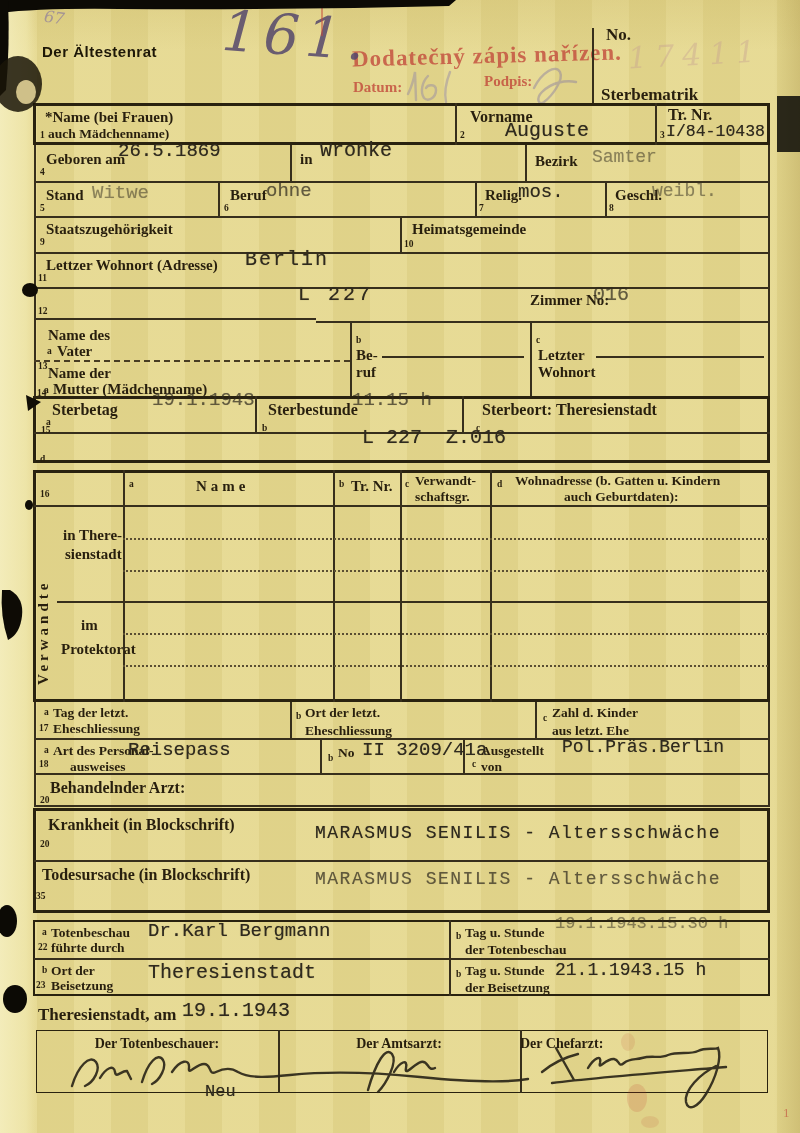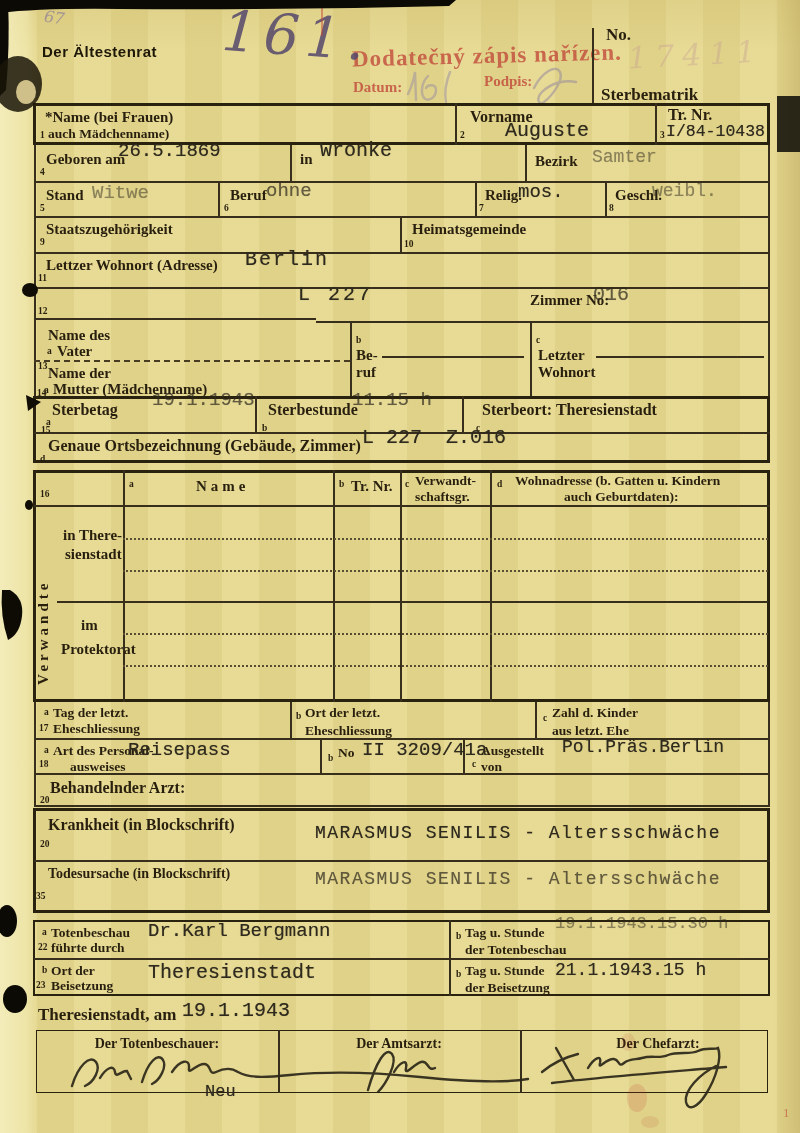--- a/index.html
+++ b/index.html
@@ -147,21 +147,20 @@
   <div class="hl thin" style="left:34px;top:432px;width:736px"></div>
   <div class="lbl" style="left:52px;top:402px;font-size:16px">Sterbetag</div>
   <div class="n" style="left:46px;top:418px">a</div>
   <div class="n" style="left:41px;top:426px">15</div>
   <div class="typed semi" style="left:152px;top:391px">19.1.1943</div>
   <div class="lbl" style="left:268px;top:402px;font-size:16px">Sterbestunde</div>
   <div class="n" style="left:262px;top:424px">b</div>
   <div class="typed semi" style="left:352px;top:391px">11.15 h</div>
   <div class="lbl" style="left:482px;top:402px;font-size:16px">Sterbeort: Theresienstadt</div>
   <div class="n" style="left:476px;top:424px">c</div>
-  <div class="lbl" style="left:48px;top:438px;font-size:16px">Genaue Ortsbezeichnung (Gebäude, Zimmer)</div>
   <div class="n" style="left:40px;top:455px">d</div>
   <div class="typed" style="left:362px;top:428px;font-size:20px">L 227  Z.016</div>
 
   <div class="box" style="left:33px;top:470px;width:737px;height:232px"></div>
   <div>
     <div class="hl thin" style="left:34px;top:505px;width:736px"></div>
     <div class="vl" style="left:123px;top:470px;height:232px"></div>
     <div class="vl" style="left:333px;top:470px;height:232px"></div>
     <div class="vl" style="left:400px;top:470px;height:232px"></div>
     <div class="vl" style="left:490px;top:470px;height:232px"></div>
@@ -224,21 +223,21 @@
   <div class="typed" style="left:562px;top:738px;font-size:18px">Pol.Präs.Berlin</div>
 
   <div class="lbl" style="left:50px;top:780px;font-size:16px">Behandelnder Arzt:</div>
   <div class="n" style="left:40px;top:796px">20</div>
 
   <div class="box" style="left:33px;top:808px;width:737px;height:105px"></div>
   <div class="hl thin" style="left:34px;top:860px;width:736px"></div>
   <div class="lbl" style="left:48px;top:817px;font-size:16px">Krankheit (in Blockschrift)</div>
   <div class="n" style="left:40px;top:840px">20</div>
   <div class="typed" style="left:315px;top:824px;font-size:18px;letter-spacing:1.5px">MARASMUS SENILIS - Altersschwäche</div>
-  <div class="lbl" style="left:48px;top:867px;font-size:14px">Todesursache (in Blockschrift)</div>
+  <div class="lbl" style="left:42px;top:867px;font-size:16px">Todesursache (in Blockschrift)</div>
   <div class="n" style="left:36px;top:892px">35</div>
   <div class="typed semi" style="left:315px;top:870px;font-size:18px;letter-spacing:1.5px">MARASMUS SENILIS - Altersschwäche</div>
 
   <div class="box2" style="left:33px;top:920px;width:737px;height:76px"></div>
   <div class="hl thin" style="left:34px;top:958px;width:736px"></div>
   <div class="vl" style="left:449px;top:920px;height:76px"></div>
   <div class="n" style="left:42px;top:928px">a</div>
   <div class="lbl sm" style="left:51px;top:926px">Totenbeschau</div>
   <div class="n" style="left:38px;top:943px">22</div>
   <div class="lbl sm" style="left:51px;top:941px">führte durch</div>
@@ -258,21 +257,21 @@
   <div class="typed" style="left:555px;top:961px;font-size:18px">21.1.1943.15 h</div>
 
   <div class="lbl" style="left:38px;top:1006px;font-size:17px">Theresienstadt, am</div>
   <div class="typed" style="left:182px;top:1001px;font-size:20px">19.1.1943</div>
 
   <div class="box2" style="left:36px;top:1030px;width:732px;height:63px;border-width:1.5px"></div>
   <div class="vl" style="left:278px;top:1030px;height:63px;width:1.5px"></div>
   <div class="vl" style="left:520px;top:1030px;height:63px;width:1.5px"></div>
   <div class="lbl" style="left:36px;top:1037px;width:242px;text-align:center;font-size:14px">Der Totenbeschauer:</div>
   <div class="lbl" style="left:278px;top:1037px;width:242px;text-align:center;font-size:14px">Der Amtsarzt:</div>
-  <div class="lbl" style="left:520px;top:1037px;width:276px;text-align:center;font-size:14px">Der Chefarzt:</div>
+  <div class="lbl" style="left:520px;top:1037px;width:276px;text-align:left;font-size:14px">Der Chefarzt:</div>
   <div class="typed" style="left:205px;top:1083px;font-size:17px">Neu</div>
   <div class="red" style="left:783px;top:1106px;font-size:13px;font-weight:400;opacity:.6">1</div>
 
   <svg width="800" height="1133" style="left:0;top:0">
     <g fill="none" stroke="#2c2719" stroke-width="2.4" stroke-linecap="round" opacity=".92">
       <path d="M72,1086 C78,1066 90,1054 96,1062 C101,1069 94,1082 85,1086 M100,1078 C106,1068 114,1064 115,1072 C116,1079 122,1070 127,1071 L131,1079 M142,1082 C148,1062 158,1052 163,1060 C167,1067 160,1080 152,1084 M172,1072 C180,1060 190,1058 189,1068 C188,1076 196,1064 204,1064 C212,1064 208,1076 216,1072 C224,1068 232,1068 238,1072 C250,1079 270,1077 290,1075 C330,1071 380,1073 420,1077 C460,1081 505,1083 528,1079"></path>
       <path d="M368,1090 C376,1062 386,1046 392,1054 C398,1062 386,1084 378,1092 M394,1072 C400,1062 408,1058 406,1068 C404,1077 414,1064 421,1062 C429,1060 427,1072 435,1068"></path>
       <path d="M542,1072 C554,1062 566,1057 578,1054 M556,1048 L574,1080 M588,1068 C594,1058 602,1054 600,1063 C598,1071 606,1058 614,1059 C620,1060 618,1068 624,1063 C630,1058 636,1060 642,1058 C652,1055 660,1059 668,1055 C678,1051 690,1055 698,1051 C706,1047 714,1050 718,1048 C722,1058 716,1078 706,1094 C698,1107 688,1112 686,1102 C684,1090 700,1074 716,1066 M552,1083 C600,1077 680,1071 726,1067"></path>
     </g>
     <g>

